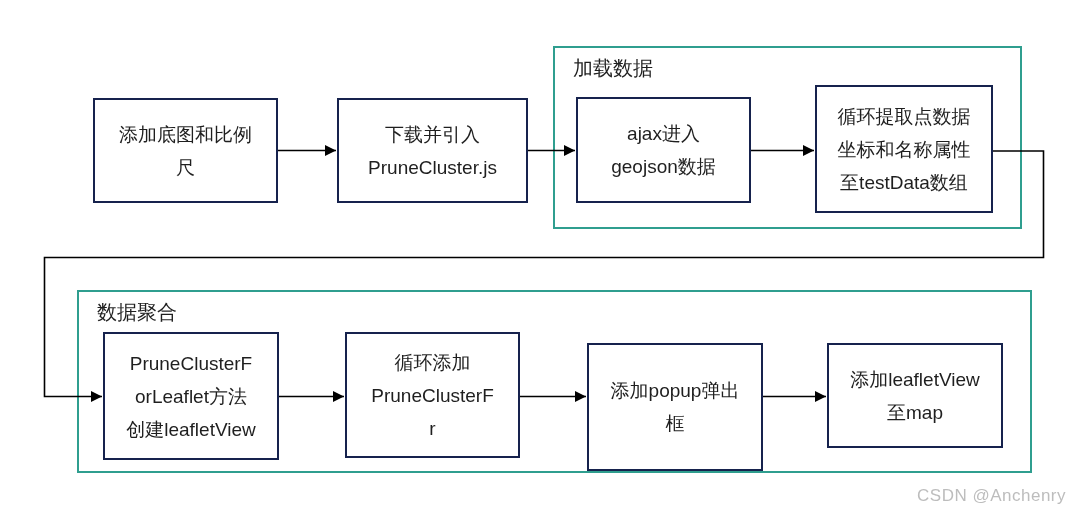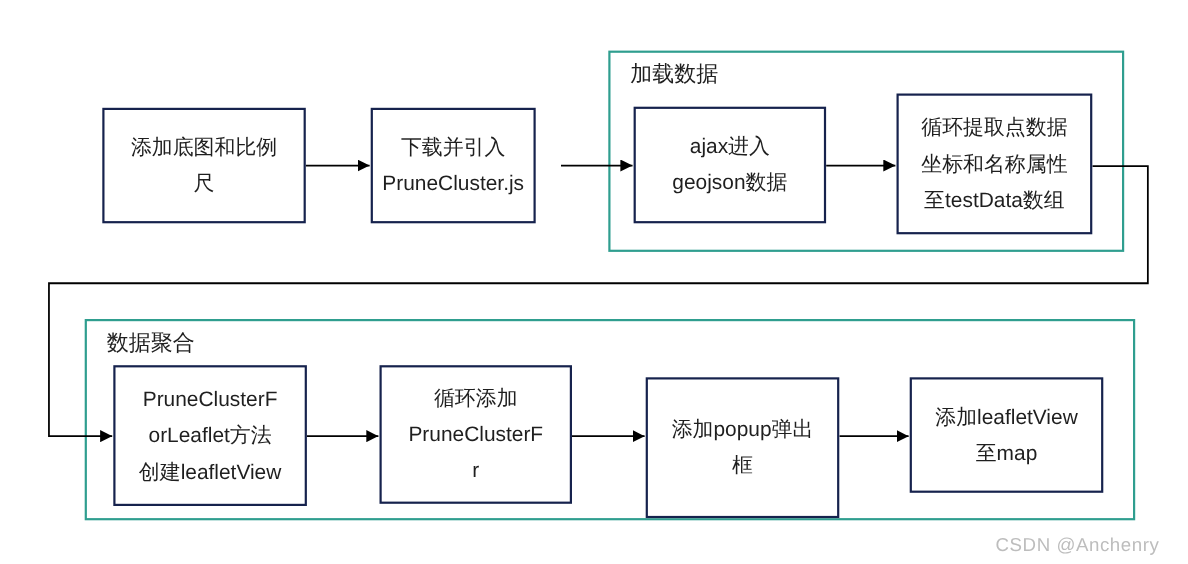--- a/index.html
+++ b/index.html
@@ -18,21 +18,21 @@
   .edges .edge{stroke:var(--arrow);stroke-width:1.6;fill:none;}
   .edges marker path{fill:var(--arrow);}
   .group{position:absolute;border:2px solid var(--group_border);background:transparent;}
   .group-label{position:absolute;left:18px;top:8px;font-size:20px;line-height:24px;color:var(--text);white-space:nowrap;}
   .node{
     position:absolute;border:2px solid var(--box_border);background:#ffffff;
     display:flex;align-items:center;justify-content:center;text-align:center;
     font-size:19px;line-height:33px;color:var(--text);white-space:pre-line;
   }
   .watermark{
-    position:absolute;right:26px;bottom:7px;font-size:17px;letter-spacing:0.5px;
+    position:absolute;right:14px;bottom:7px;font-size:17px;letter-spacing:0.5px;
     color:var(--watermark);
   }
 </style>
 </head>
 <body>
 
 <div class="canvas">
 
   <div class="group" style="left:553px;top:46px;width:469px;height:183px;">
     <div class="group-label">加载数据</div>
@@ -53,21 +53,21 @@
     <path class="edge" d="M751,150.5 H814" marker-end="url(#ah)"></path>
     <path class="edge" d="M993,151 H1043.5 V257.5 H44.5 V396.5 H102" marker-end="url(#ah)"></path>
     <path class="edge" d="M279,396.5 H344" marker-end="url(#ah)"></path>
     <path class="edge" d="M520,396.5 H586" marker-end="url(#ah)"></path>
     <path class="edge" d="M763,396.5 H826" marker-end="url(#ah)"></path>
   </svg>
 
   <div class="node" style="left:93px;top:98px;width:185px;height:105px;">添加底图和比例
 尺</div>
 
-  <div class="node" style="left:337px;top:98px;width:150px;height:105px;">下载并引入
+  <div class="node" style="left:337px;top:98px;width:191px;height:105px;">下载并引入
 PruneCluster.js</div>
 
   <div class="node" style="left:576px;top:97px;width:175px;height:106px;">ajax进入
 geojson数据</div>
 
   <div class="node" style="left:815px;top:85px;width:178px;height:128px;">循环提取点数据
 坐标和名称属性
 至testData数组</div>
 
   <div class="node" style="left:103px;top:332px;width:176px;height:128px;">PruneClusterF

